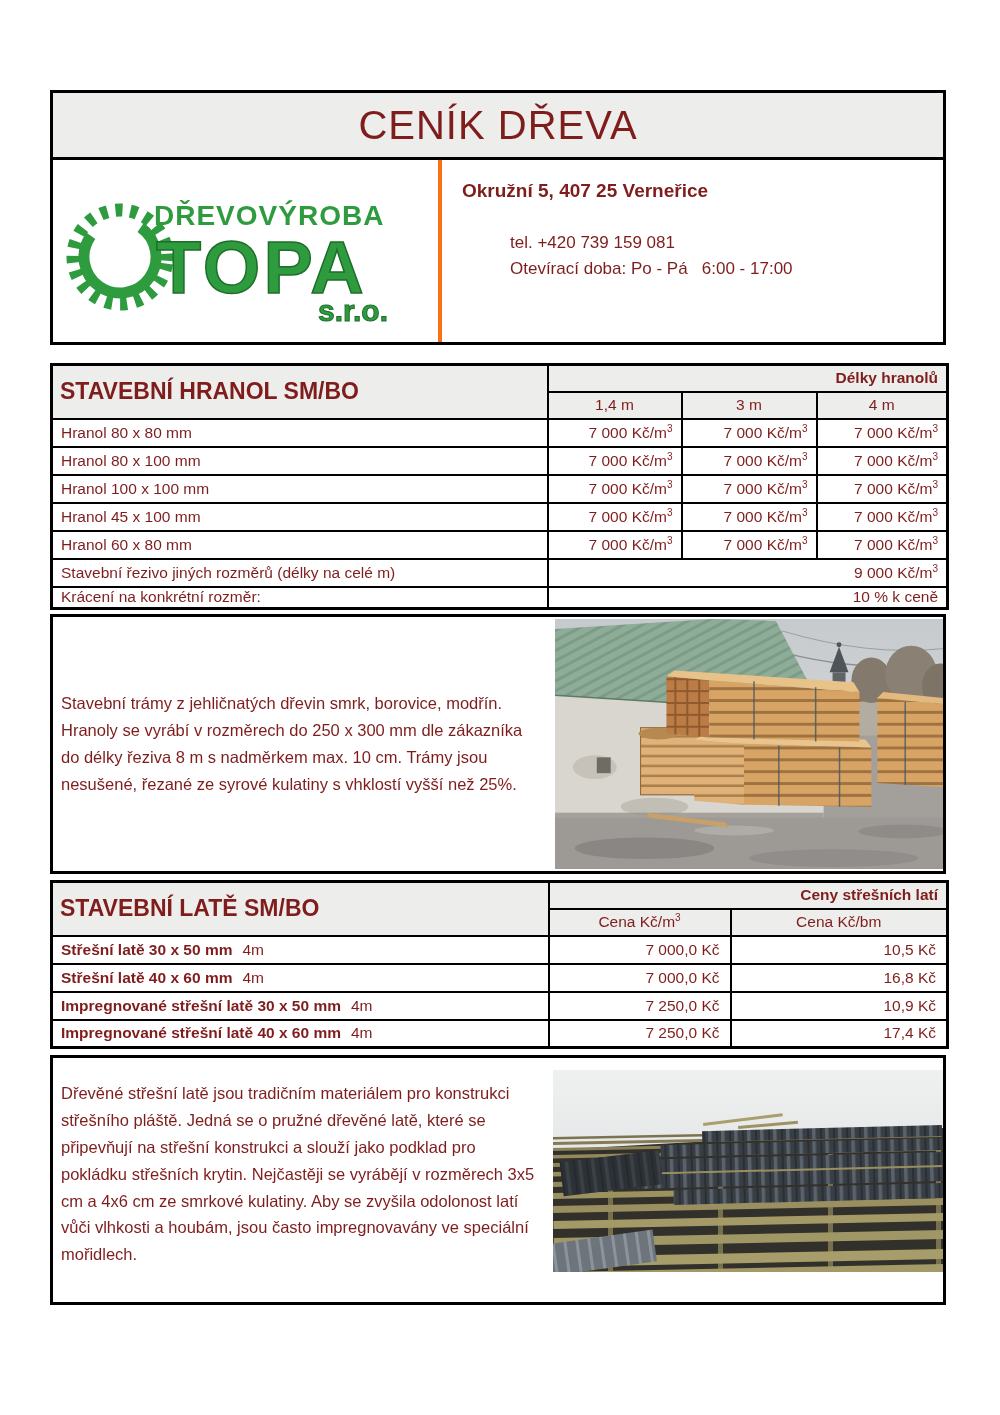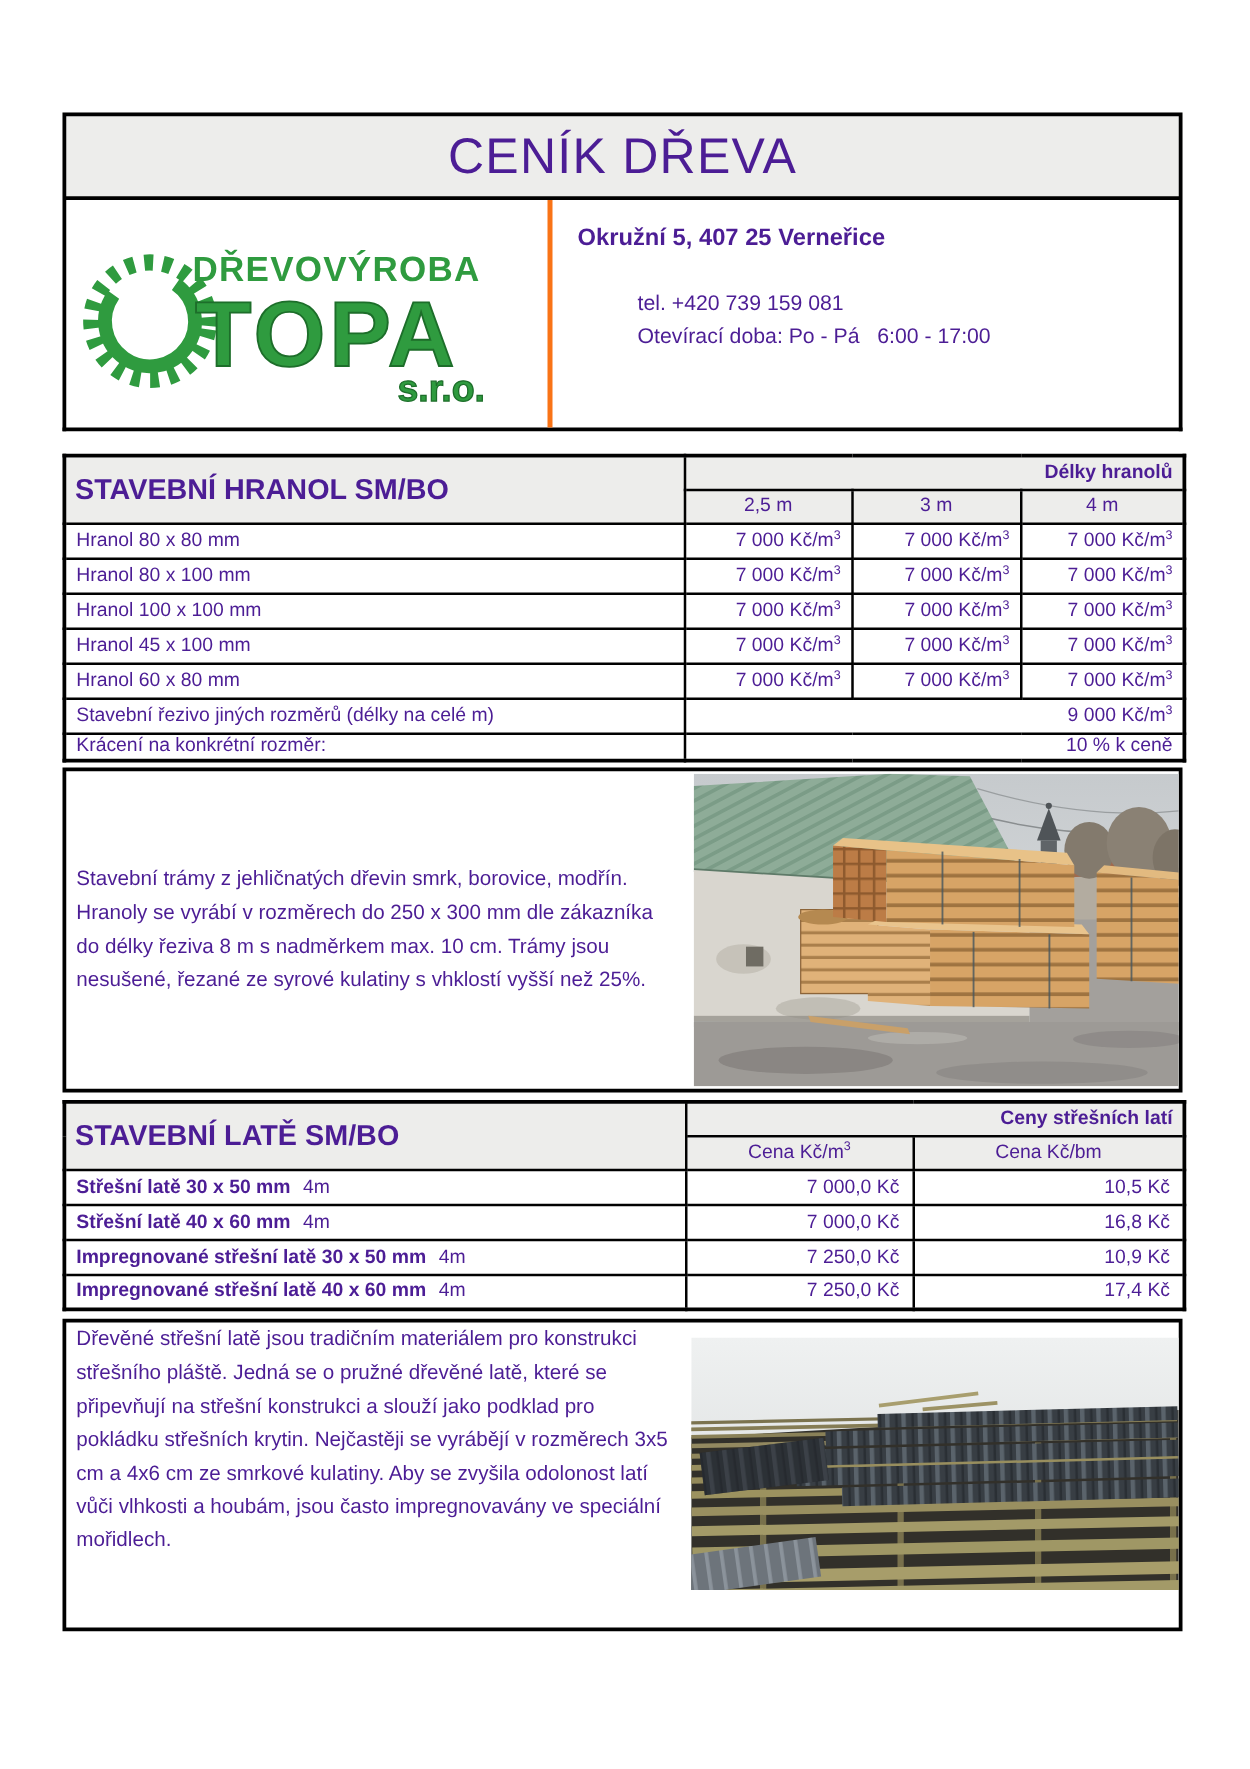--- a/index.html
+++ b/index.html
@@ -1,17 +1,17 @@
 <!DOCTYPE html>
 <html><head>
 <meta charset="utf-8">
 <style>
   html,body{margin:0;padding:0;background:#fff;}
   .page{position:relative;width:1000px;height:1415px;background:#ffffff;
-        font-family:"Liberation Sans",sans-serif;color:#4c1d95;overflow:hidden;}
+        font-family:"Liberation Sans",sans-serif;color:#7f1d1d;overflow:hidden;}
   .content{position:absolute;left:50px;top:90px;width:896px;}
 
   
   .title-box{box-sizing:border-box;height:70px;border:3px solid #000;background:#ededeb;
              display:flex;align-items:center;justify-content:center;
              font-size:40px;letter-spacing:1px;}
 
   
   .company-box{box-sizing:border-box;height:185px;border:3px solid #000;border-top:none;
                display:flex;background:#fff;}
@@ -38,21 +38,21 @@
   .bname{font-weight:bold;}
   .blen{margin-left:10px;}
 
   
   .section{box-sizing:border-box;border:3px solid #000;display:flex;background:#fff;}
   .sec1{height:260px;margin-top:4px;}
   .sec2{height:250px;margin-top:6px;}
   .sec-text{width:502px;box-sizing:border-box;padding:0 14px 0 8px;
             font-size:16.5px;line-height:1.63;}
   .sec1 .sec-text{display:flex;align-items:center;}
-  .sec2 .sec-text{}
+  .sec2 .sec-text{padding-top:22px;}
   .sec-photo{flex:1;}
   .photo1{display:block;width:388px;height:250px;margin:2px 0 0 1px;}
   .photo2{display:block;width:390px;height:202px;margin:12px 0 0 0;}
 
   
   .logo-svg{display:block;width:360px;height:152px;}
 </style>
 </head>
 <body>
 
@@ -93,21 +93,21 @@
           <col style="width:134px">
           <col style="width:135px">
           <col style="width:131px">
         </colgroup>
       <tbody>
           <tr>
         <td rowspan="2" class="th-grey tbl-title">STAVEBNÍ HRANOL SM/BO</td>
         <td colspan="3" class="th-grey ghead">Délky hranolů</td>
       </tr>
       <tr>
-        <td class="th-grey chead">2,5 m</td>
+        <td class="th-grey chead">1,4 m</td>
         <td class="th-grey chead">3 m</td>
         <td class="th-grey chead">4 m</td>
       </tr>
       <tr>
         <td>Hranol 80 x 80 mm</td>
         <td class="center supify">7 000 Kč/m<sup>3</sup></td>
         <td class="center supify">7 000 Kč/m<sup>3</sup></td>
         <td class="center supify">7 000 Kč/m<sup>3</sup></td>
       </tr>
       <tr>

